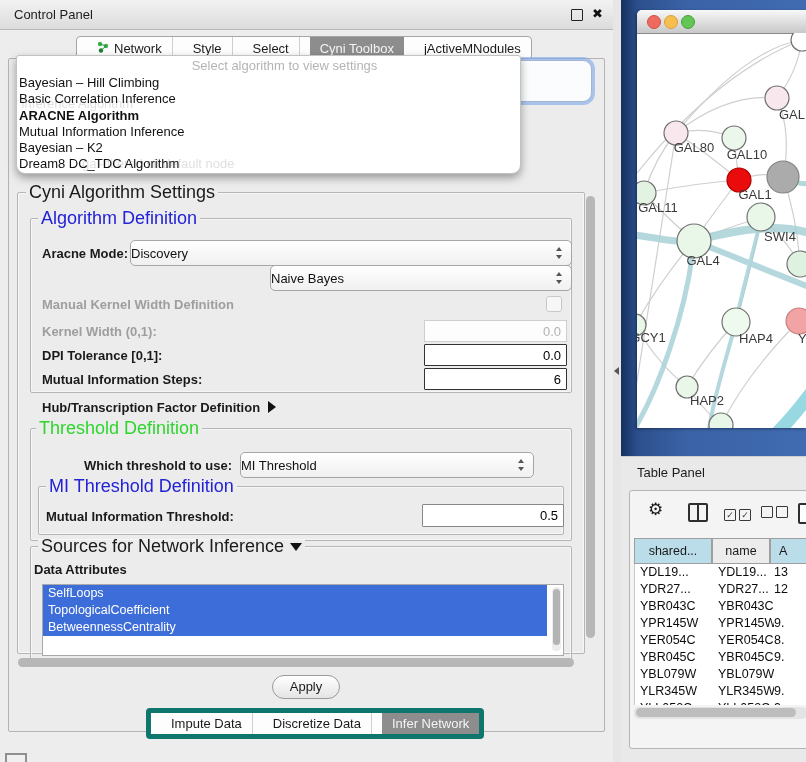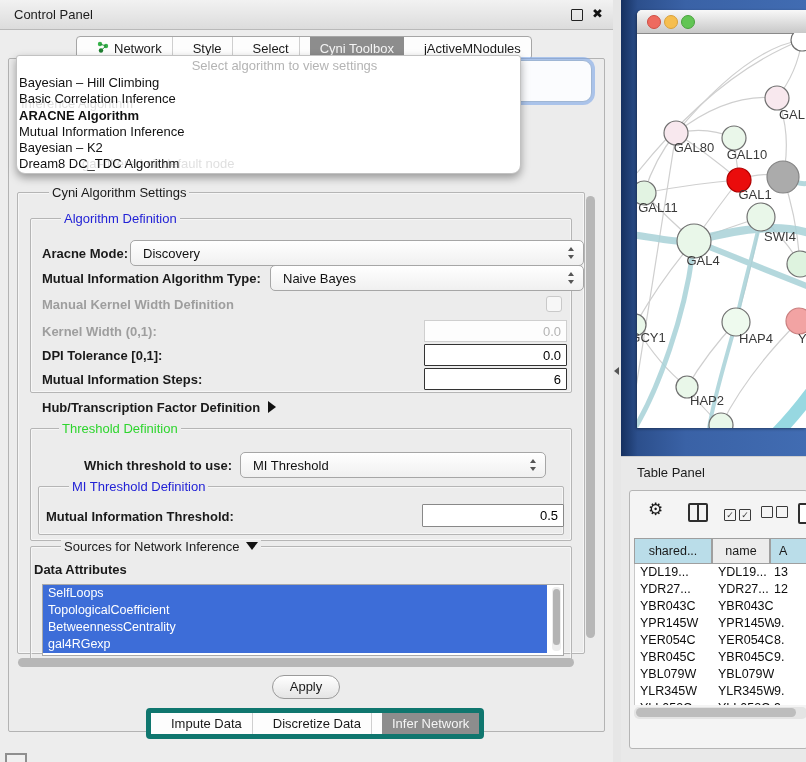--- a/index.html
+++ b/index.html
@@ -21,28 +21,28 @@
   .tab.selected{background:#8d8d8d;color:#f5f5f5;border-right:none;}
   .tab .net-ico{margin-right:5px;}
   
   #main-panel{position:absolute;left:8px;top:58px;width:595px;height:672px;background:#ececec;
       border:1px solid #b3b3b3;border-radius:2px;}
   
   #combo-behind{position:absolute;left:498px;top:60px;width:92px;height:40px;border-radius:9px;
       background:#fbfcfe;border:1px solid #9fb6d4;box-shadow:0 0 0 3px rgba(116,163,233,.55);z-index:4;}
   
   .group{position:absolute;border:1px solid #b5b5b5;border-radius:2px;box-shadow:inset 0 0 0 1px rgba(255,255,255,.55);}
-  .group-label{position:absolute;background:#ececec;padding:0 3px;font-size:13px;line-height:13px;margin-left:23px;}
+  .group-label{position:absolute;background:#ececec;padding:0 3px;font-size:18px;line-height:13px;}
   .blue{color:#2222d6;}
   .green{color:#2ed52e;}
   .bold{font-weight:bold;}
   .gray{color:#9e9e9e;}
   .row-label{position:absolute;font-size:13px;white-space:nowrap;}
   .combo{position:absolute;background:linear-gradient(#ffffff,#f0f0f0);border:1px solid #a6a6a6;border-radius:5px;
-      display:flex;align-items:center;padding-left:12px;font-size:13px;color:#111;}
+      display:flex;align-items:center;font-size:13px;color:#111;}
   .spinner{position:absolute;right:8px;top:50%;transform:translateY(-50%);width:7px;height:12px;}
   .spinner:before,.spinner:after{content:"";position:absolute;left:0;border-left:3.5px solid transparent;border-right:3.5px solid transparent;}
   .spinner:before{top:0;border-bottom:4.5px solid #555;}
   .spinner:after{bottom:0;border-top:4.5px solid #555;}
   .field{position:absolute;box-sizing:border-box;font-family:inherit;font-size:13px;text-align:right;
       padding:0 5px;background:#fff;outline:none;}
   .field.strong{border:1.6px solid #333;border-radius:1px;}
   .field.soft{border:1px solid #888;border-radius:1px;}
   .field.disabled{border:1px solid #cfcfcf;color:#b3b3b3;background:#fdfdfd;}
   .checkbox{position:absolute;width:14px;height:14px;border:1px solid #c9c9c9;border-radius:3px;background:#f7f7f7;}
@@ -151,21 +151,20 @@
 
     <div class="group" style="left:30px;top:218px;width:540px;height:173px;"></div>
     <span class="group-label blue" style="left:38px;top:212px;">Algorithm Definition</span>
 
     <span class="row-label bold" style="left:42px;top:246px;">Aracne Mode:</span>
     <div class="combo" style="left:130px;top:240px;width:440px;height:24px;">
       <span>Discovery</span>
       <span class="spinner"></span>
     </div>
 
-    <span class="row-label bold" style="left:42px;top:271px;">Mutual Information Algorithm Type:</span>
     <div class="combo" style="left:270px;top:265px;width:300px;height:24px;">
       <span>Naive Bayes</span>
       <span class="spinner"></span>
     </div>
 
     <span class="row-label bold gray" style="left:42px;top:297px;">Manual Kernel Width Definition</span>
     <span class="checkbox" style="left:546px;top:296px;"></span>
 
     <span class="row-label bold gray" style="left:42px;top:324px;">Kernel Width (0,1):</span>
     <input class="field disabled" style="left: 424px; top: 320px; width: 143px; height: 22px;" value="0.0">
@@ -197,21 +196,20 @@
     <div class="group" style="left:30px;top:546px;width:540px;height:112px;"></div>
     <span class="group-label" style="left:38px;top:540px;">
       <span>Sources for Network Inference</span><span class="tri-down"></span>
     </span>
     <span class="row-label bold" style="left:34px;top:562px;">Data Attributes</span>
 
     <div id="attr-list">
       <div class="attr-item">SelfLoops</div>
       <div class="attr-item">TopologicalCoefficient</div>
       <div class="attr-item">BetweennessCentrality</div>
-      <div class="attr-item">gal4RGexp</div>
       <div class="list-scroll">
           <div class="list-scroll-thumb"></div>
         </div>
     </div>
 
     <div id="v-scroll">
         <div id="v-thumb"></div>
       </div>
     <div id="h-scroll">
         <div id="h-thumb"></div>

